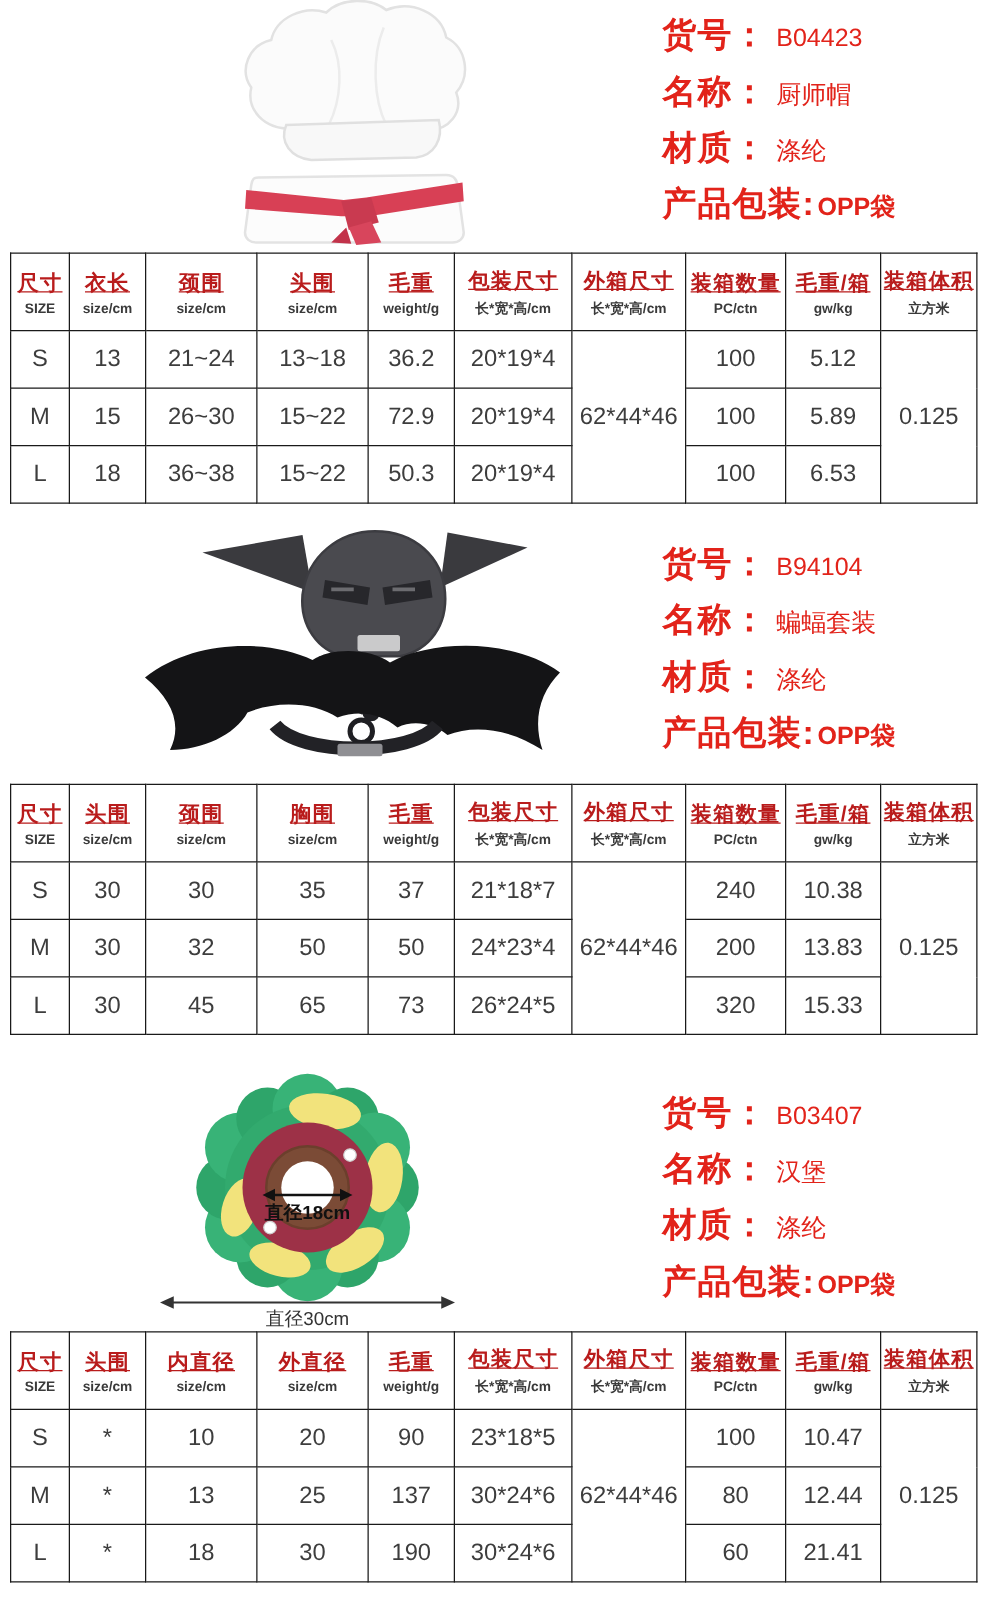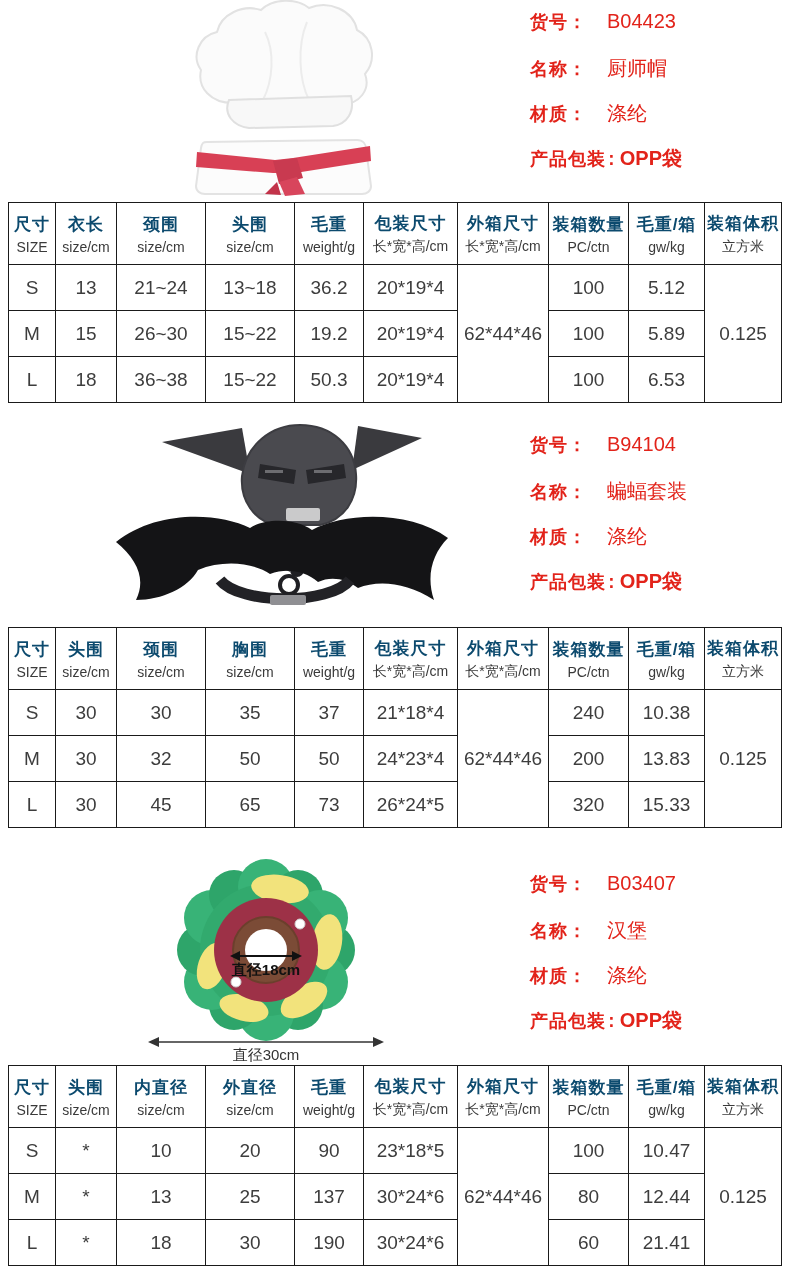--- a/index.html
+++ b/index.html
@@ -1,27 +1,27 @@
 <!DOCTYPE html>
 <html><head>
 <meta charset="utf-8">
 <style>
   html,body{margin:0;padding:0;background:#fff;font-family:"Liberation Sans","DejaVu Sans",sans-serif;}
   .page{position:relative;width:790px;height:1286px;background:#fff;overflow:hidden;}
   .photo{position:absolute;}
   .info{position:absolute;left:530px;width:256px;color:#e2231a;}
   .info-line{display:flex;align-items:baseline;height:45px;white-space:nowrap;}
-  .info-label{font-size:18px;font-weight:bold;letter-spacing:1px;font-family:Liberation Mono, monospace;}
-  .info-value{font-size:20px;margin-left:20px;font-weight:500;}
+  .info-label{font-size:27px;font-weight:bold;letter-spacing:1px;}
+  .info-value{font-size:20px;margin-left:7px;font-weight:500;}
   .info-value.pack{margin-left:2px;font-weight:600;}
   table.spec{position:absolute;left:8px;border-collapse:collapse;table-layout:fixed;width:773px;background:#fff;}
   table.spec th,table.spec td{border:1px solid #1a1a1a;text-align:center;vertical-align:middle;padding:0;overflow:hidden;}
   table.spec thead th{height:61px;font-weight:normal;}
-  .th-cn{font-size:17px;color:#0c4a6e;font-weight:600;letter-spacing:1px;}
-  .th-en{font-size:14px;color:#3a3a3a;margin-top:3px;font-weight:normal;}
+  .th-cn{font-size:17px;color:#b91c1c;font-weight:600;letter-spacing:1px;text-decoration:underline;}
+  .th-en{font-size:11px;color:#3a3a3a;margin-top:3px;font-weight:bold;}
   table.spec tbody td{height:45px;font-size:19px;color:#3d3d3d;}
   .t1{top:202px;} .t2{top:627px;} .t3{top:1065px;}
   .i1{top:10px;} .i2{top:433px;} .i3{top:872px;}
   svg text{font-family:"Liberation Sans","DejaVu Sans",sans-serif;}
 </style>
 </head>
 <body>
 
 <div class="page">
 
@@ -126,21 +126,21 @@
           <td rowspan="3">62*44*46</td>
           <td>100</td>
           <td>5.12</td>
           <td rowspan="3">0.125</td>
         </tr>
         <tr>
           <td>M</td>
           <td>15</td>
           <td>26~30</td>
           <td>15~22</td>
-          <td>19.2</td>
+          <td>72.9</td>
           <td>20*19*4</td>
           <td>100</td>
           <td>5.89</td>
         </tr>
         <tr>
           <td>L</td>
           <td>18</td>
           <td>36~38</td>
           <td>15~22</td>
           <td>50.3</td>
@@ -248,21 +248,21 @@
           </th>
         </tr>
       </thead>
       <tbody>
         <tr>
           <td>S</td>
           <td>30</td>
           <td>30</td>
           <td>35</td>
           <td>37</td>
-          <td>21*18*4</td>
+          <td>21*18*7</td>
           <td rowspan="3">62*44*46</td>
           <td>240</td>
           <td>10.38</td>
           <td rowspan="3">0.125</td>
         </tr>
         <tr>
           <td>M</td>
           <td>30</td>
           <td>32</td>
           <td>50</td>
@@ -277,21 +277,21 @@
           <td>45</td>
           <td>65</td>
           <td>73</td>
           <td>26*24*5</td>
           <td>320</td>
           <td>15.33</td>
         </tr>
       </tbody>
     </table>
 
-  <div class="photo" style="left:132px;top:858px;">
+  <div class="photo" style="left:112px;top:858px;">
     <svg width="268" height="206" viewBox="0 0 268 206">
       <g>
         <circle cx="197" cy="92" r="26" fill="#2ea56a"></circle>
           <circle cx="188" cy="124" r="28" fill="#38b377"></circle>
         <circle cx="166" cy="147" r="25" fill="#2ea56a"></circle>
           <circle cx="134" cy="155" r="28" fill="#38b377"></circle>
         <circle cx="102" cy="147" r="25" fill="#2ea56a"></circle>
           <circle cx="80" cy="124" r="28" fill="#38b377"></circle>
         <circle cx="71" cy="92" r="26" fill="#2ea56a"></circle>
           <circle cx="80" cy="60" r="28" fill="#38b377"></circle>

